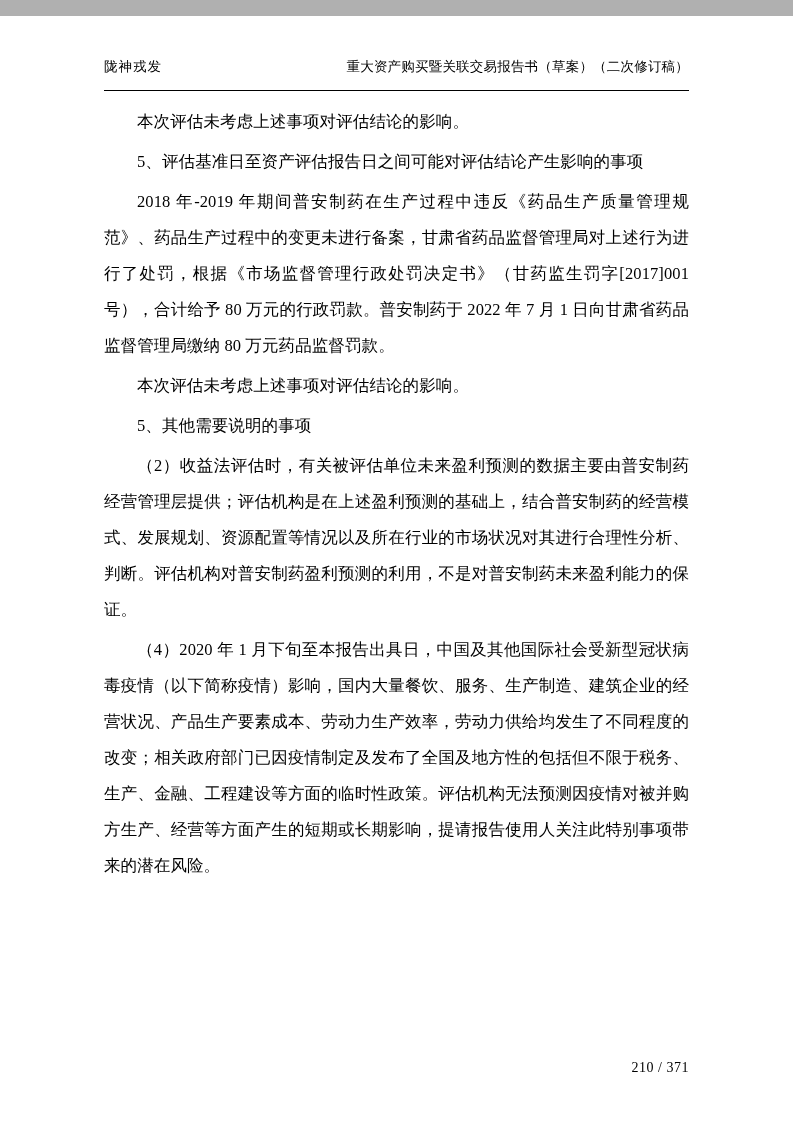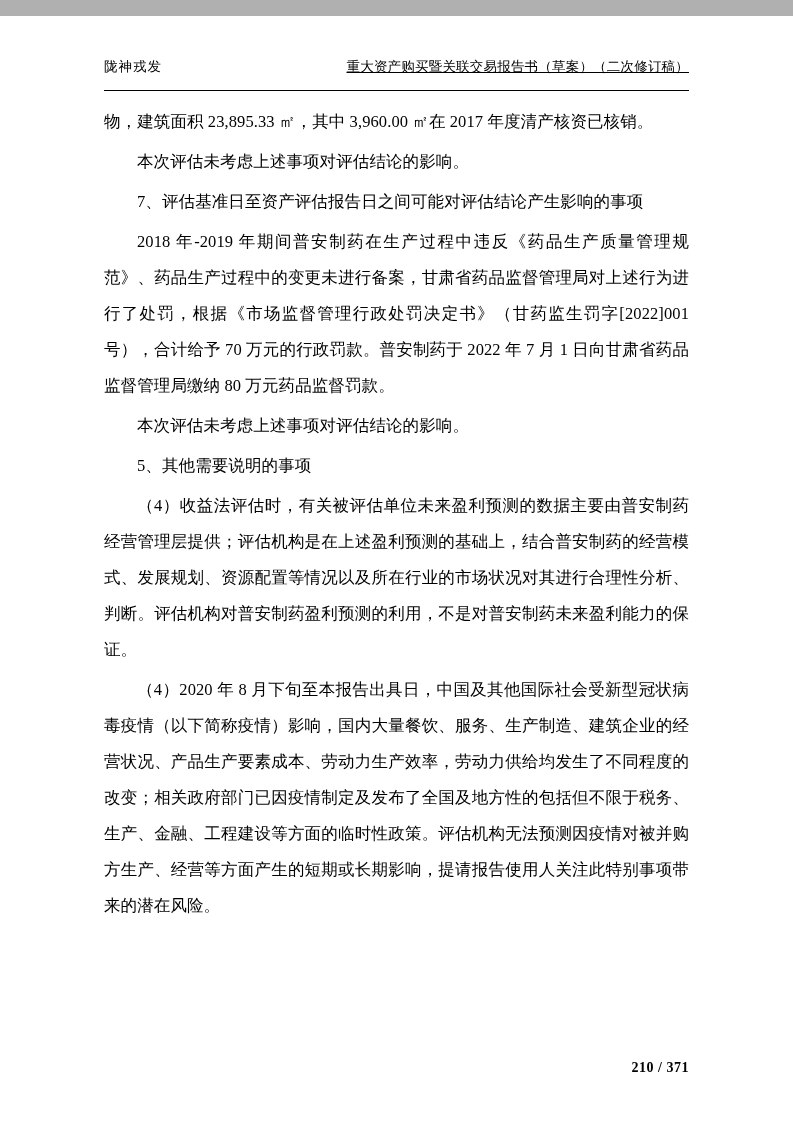--- a/index.html
+++ b/index.html
@@ -31,21 +31,20 @@
     font-size: 13.5px;
     color: #000;
   }
   .header-left {
     font-family: "Liberation Serif", "DejaVu Serif", serif;
     letter-spacing: 1px;
   }
   .header-right {
     font-family: "Liberation Serif", "DejaVu Serif", serif;
     letter-spacing: 0.2px;
-    text-decoration: underline;
   }
   .header-rule {
     position: absolute;
     top: 74px;
     left: 104px;
     right: 104px;
     border-bottom: 1px solid #000;
   }
   .content {
     position: absolute;
@@ -65,44 +64,43 @@
   p.indent {
     text-indent: 33px;
   }
   .footer {
     position: absolute;
     left: 104px;
     right: 104px;
     bottom: 62px;
     text-align: right;
     font-size: 14px;
-    font-weight: bold;
+    font-weight: normal;
     font-family: "Liberation Serif", "DejaVu Serif", serif;
     letter-spacing: 0.5px;
   }
 </style>
 </head>
 <body>
 
 <div class="page">
 
   <div class="header">
     <div class="header-left">陇神戎发</div>
     <div class="header-right">重大资产购买暨关联交易报告书（草案）（二次修订稿）</div>
   </div>
   <div class="header-rule"></div>
 
   <div class="content">
-    <p class="para">物，建筑面积 23,895.33 ㎡，其中 3,960.00 ㎡在 2017 年度清产核资已核销。</p>
     <p class="para indent">本次评估未考虑上述事项对评估结论的影响。</p>
-    <p class="para indent">7、评估基准日至资产评估报告日之间可能对评估结论产生影响的事项</p>
-    <p class="para indent">2018 年-2019 年期间普安制药在生产过程中违反《药品生产质量管理规范》、药品生产过程中的变更未进行备案，甘肃省药品监督管理局对上述行为进行了处罚，根据《市场监督管理行政处罚决定书》（甘药监生罚字[2022]001 号），合计给予 70 万元的行政罚款。普安制药于 2022 年 7 月 1 日向甘肃省药品监督管理局缴纳 80 万元药品监督罚款。</p>
+    <p class="para indent">5、评估基准日至资产评估报告日之间可能对评估结论产生影响的事项</p>
+    <p class="para indent">2018 年-2019 年期间普安制药在生产过程中违反《药品生产质量管理规范》、药品生产过程中的变更未进行备案，甘肃省药品监督管理局对上述行为进行了处罚，根据《市场监督管理行政处罚决定书》（甘药监生罚字[2017]001 号），合计给予 80 万元的行政罚款。普安制药于 2022 年 7 月 1 日向甘肃省药品监督管理局缴纳 80 万元药品监督罚款。</p>
     <p class="para indent">本次评估未考虑上述事项对评估结论的影响。</p>
     <p class="para indent">5、其他需要说明的事项</p>
-    <p class="para indent">（4）收益法评估时，有关被评估单位未来盈利预测的数据主要由普安制药经营管理层提供；评估机构是在上述盈利预测的基础上，结合普安制药的经营模式、发展规划、资源配置等情况以及所在行业的市场状况对其进行合理性分析、判断。评估机构对普安制药盈利预测的利用，不是对普安制药未来盈利能力的保证。</p>
-    <p class="para indent">（4）2020 年 8 月下旬至本报告出具日，中国及其他国际社会受新型冠状病毒疫情（以下简称疫情）影响，国内大量餐饮、服务、生产制造、建筑企业的经营状况、产品生产要素成本、劳动力生产效率，劳动力供给均发生了不同程度的改变；相关政府部门已因疫情制定及发布了全国及地方性的包括但不限于税务、生产、金融、工程建设等方面的临时性政策。评估机构无法预测因疫情对被并购方生产、经营等方面产生的短期或长期影响，提请报告使用人关注此特别事项带来的潜在风险。</p>
+    <p class="para indent">（2）收益法评估时，有关被评估单位未来盈利预测的数据主要由普安制药经营管理层提供；评估机构是在上述盈利预测的基础上，结合普安制药的经营模式、发展规划、资源配置等情况以及所在行业的市场状况对其进行合理性分析、判断。评估机构对普安制药盈利预测的利用，不是对普安制药未来盈利能力的保证。</p>
+    <p class="para indent">（4）2020 年 1 月下旬至本报告出具日，中国及其他国际社会受新型冠状病毒疫情（以下简称疫情）影响，国内大量餐饮、服务、生产制造、建筑企业的经营状况、产品生产要素成本、劳动力生产效率，劳动力供给均发生了不同程度的改变；相关政府部门已因疫情制定及发布了全国及地方性的包括但不限于税务、生产、金融、工程建设等方面的临时性政策。评估机构无法预测因疫情对被并购方生产、经营等方面产生的短期或长期影响，提请报告使用人关注此特别事项带来的潜在风险。</p>
   </div>
 
   <div class="footer">
     <span>210 / 371</span>
   </div>
 
 </div>
 
 </body></html>

